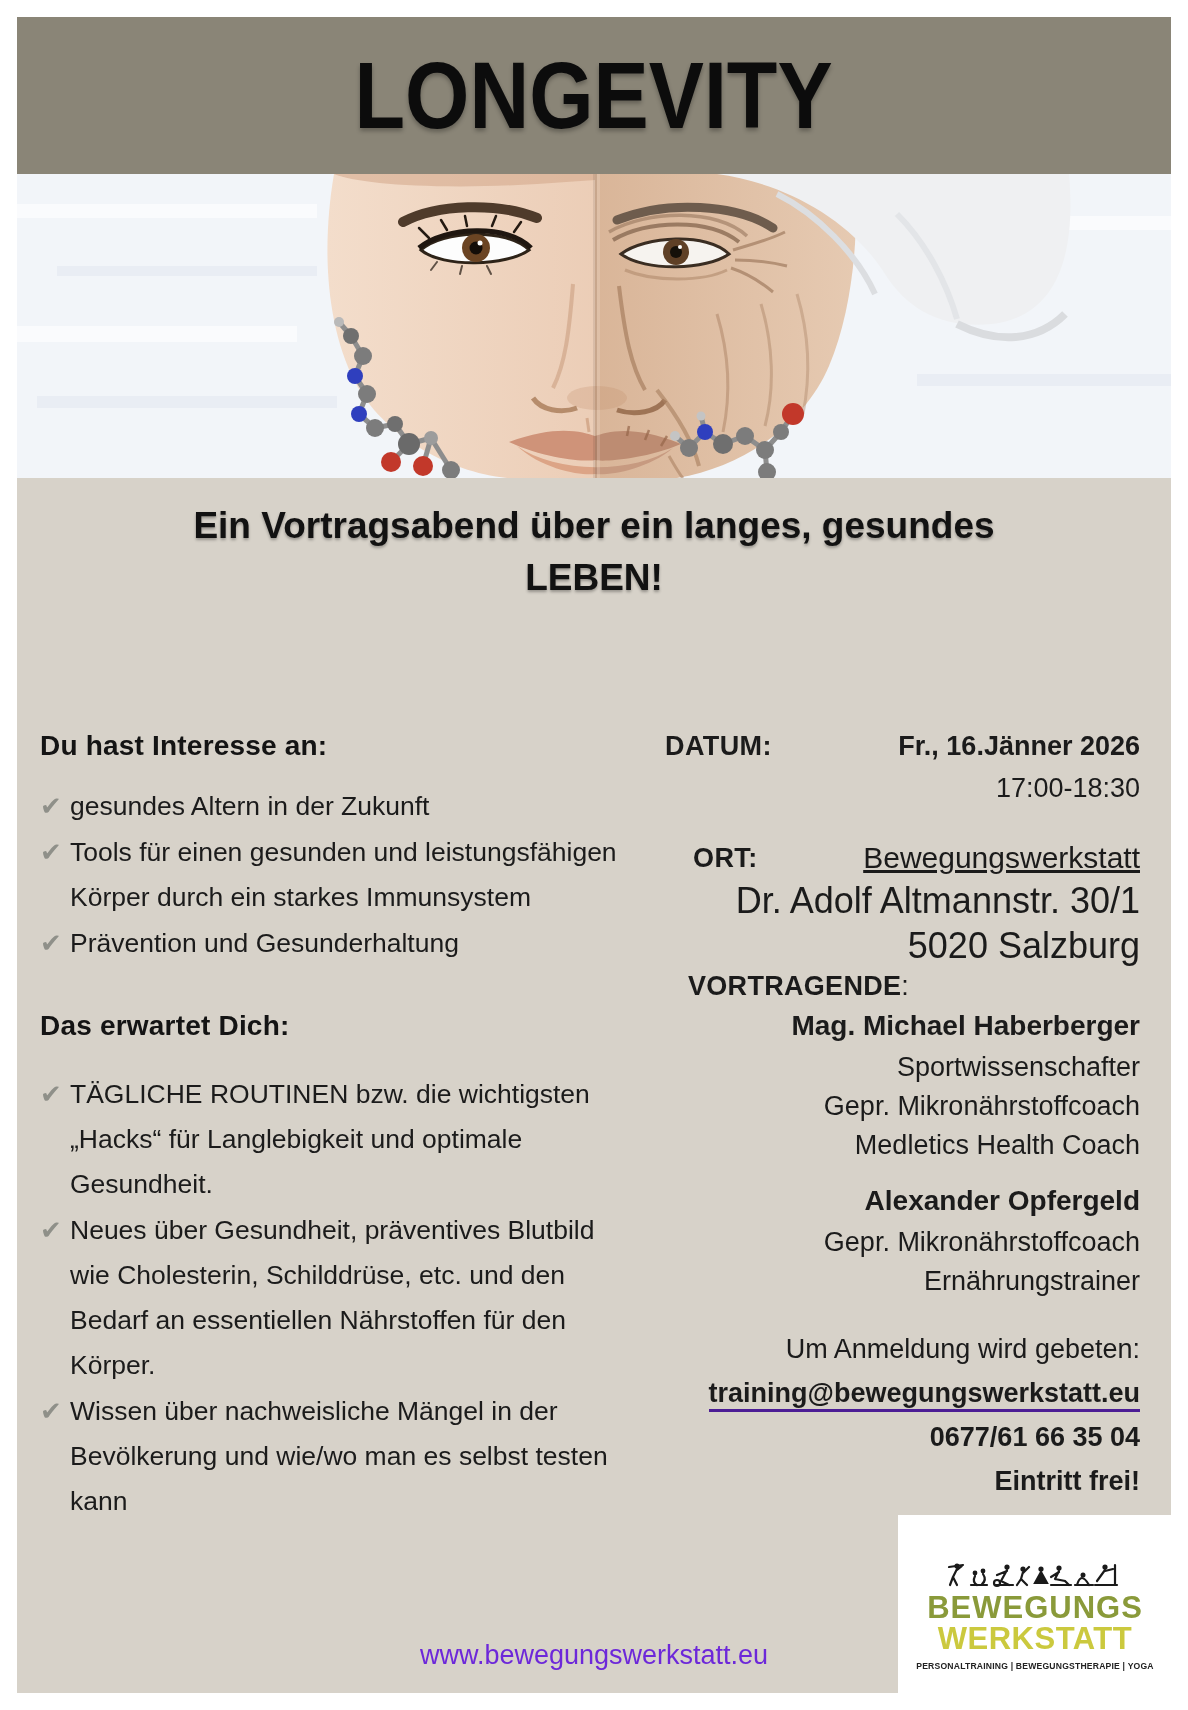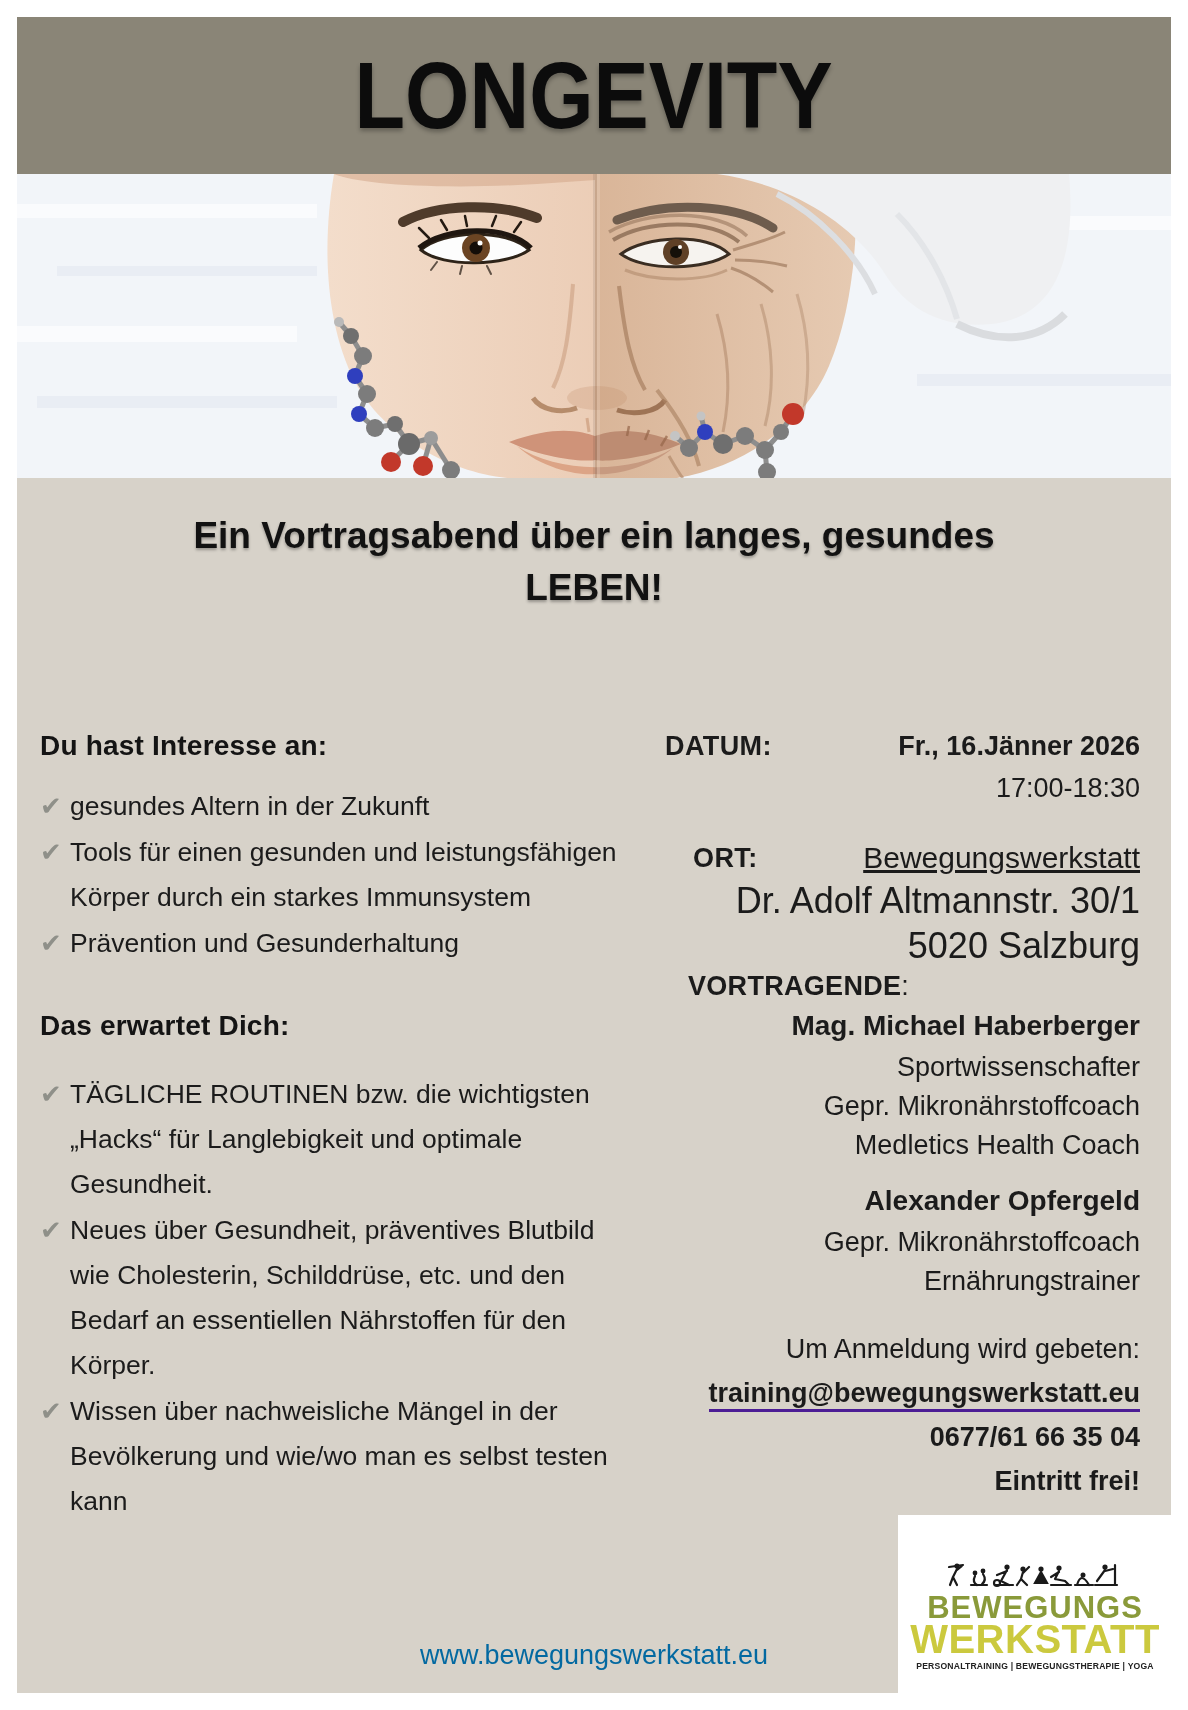--- a/index.html
+++ b/index.html
@@ -27,21 +27,21 @@
     background:#f2f5f9; overflow:hidden;
   }
   .photo svg { display:block; width:100%; height:100%; }
 
   
   .content {
     position:absolute; left:17px; top:478px; width:1154px; height:1215px;
     background:#d7d2c9;
   }
   .headline {
-    padding-top:32px; text-align:center; font-weight:bold; font-size:37px;
+    padding-top:22px; text-align:center; font-weight:bold; font-size:37px;
     line-height:52px; color:#121212; text-shadow:0 2px 3px rgba(0,0,0,0.3);
   }
 
   
   .left-col { position:absolute; left:23px; top:252px; width:582px; font-size:26.5px; }
   .left-col h2 { font-size:28px; font-weight:bold; color:#141414; letter-spacing:0.2px; }
   .h-interests { margin-bottom:22px; }
   .h-expect { margin-top:44px; margin-bottom:30px; }
   .checklist { list-style:none; }
   .checklist li { position:relative; padding-left:30px; line-height:45px; margin-bottom:1px; }
@@ -64,31 +64,31 @@
   .role { font-size:27px; line-height:39px; }
   .n2 { margin-top:14px; }
   .intro { margin-top:26px; line-height:44px; }
   .email-line { line-height:44px; }
   .email { font-weight:bold; border-bottom:3px solid #4c1d95; padding-bottom:1px; }
   .phone { font-weight:bold; line-height:44px; }
   .admission { font-weight:bold; line-height:44px; }
 
   .footer-url {
     position:absolute; bottom:22px; left:0; width:100%;
-    text-align:center; font-size:27px; color:#0369a1;
+    text-align:center; font-size:27px; color:#6d28d9;
   }
 
   
   .logo-box {
     position:absolute; left:898px; top:1515px; width:274px; height:186px;
     background:#ffffff; z-index:5; text-align:center; padding-top:44px;
   }
   .figures { width:180px; height:30px; display:block; margin:0 auto 3px auto; }
   .logo-l1 { font-size:31px; font-weight:bold; color:#8a9a3a; letter-spacing:1px; line-height:31px; white-space:nowrap; }
-  .logo-l2 { font-size:40px; font-weight:bold; color:#cbc93e; letter-spacing:0.5px; line-height:32px; white-space:nowrap; }
+  .logo-l2 { font-size:31px; font-weight:bold; color:#cbc93e; letter-spacing:0.5px; line-height:32px; white-space:nowrap; }
   .logo-tag { font-size:8.6px; font-weight:bold; color:#222222; letter-spacing:0.2px; margin-top:6px; white-space:nowrap; }
 </style>
 </head>
 <body>
 
 <div class="page">
 
   <header class="banner">
     <h1>LONGEVITY</h1>
   </header>

